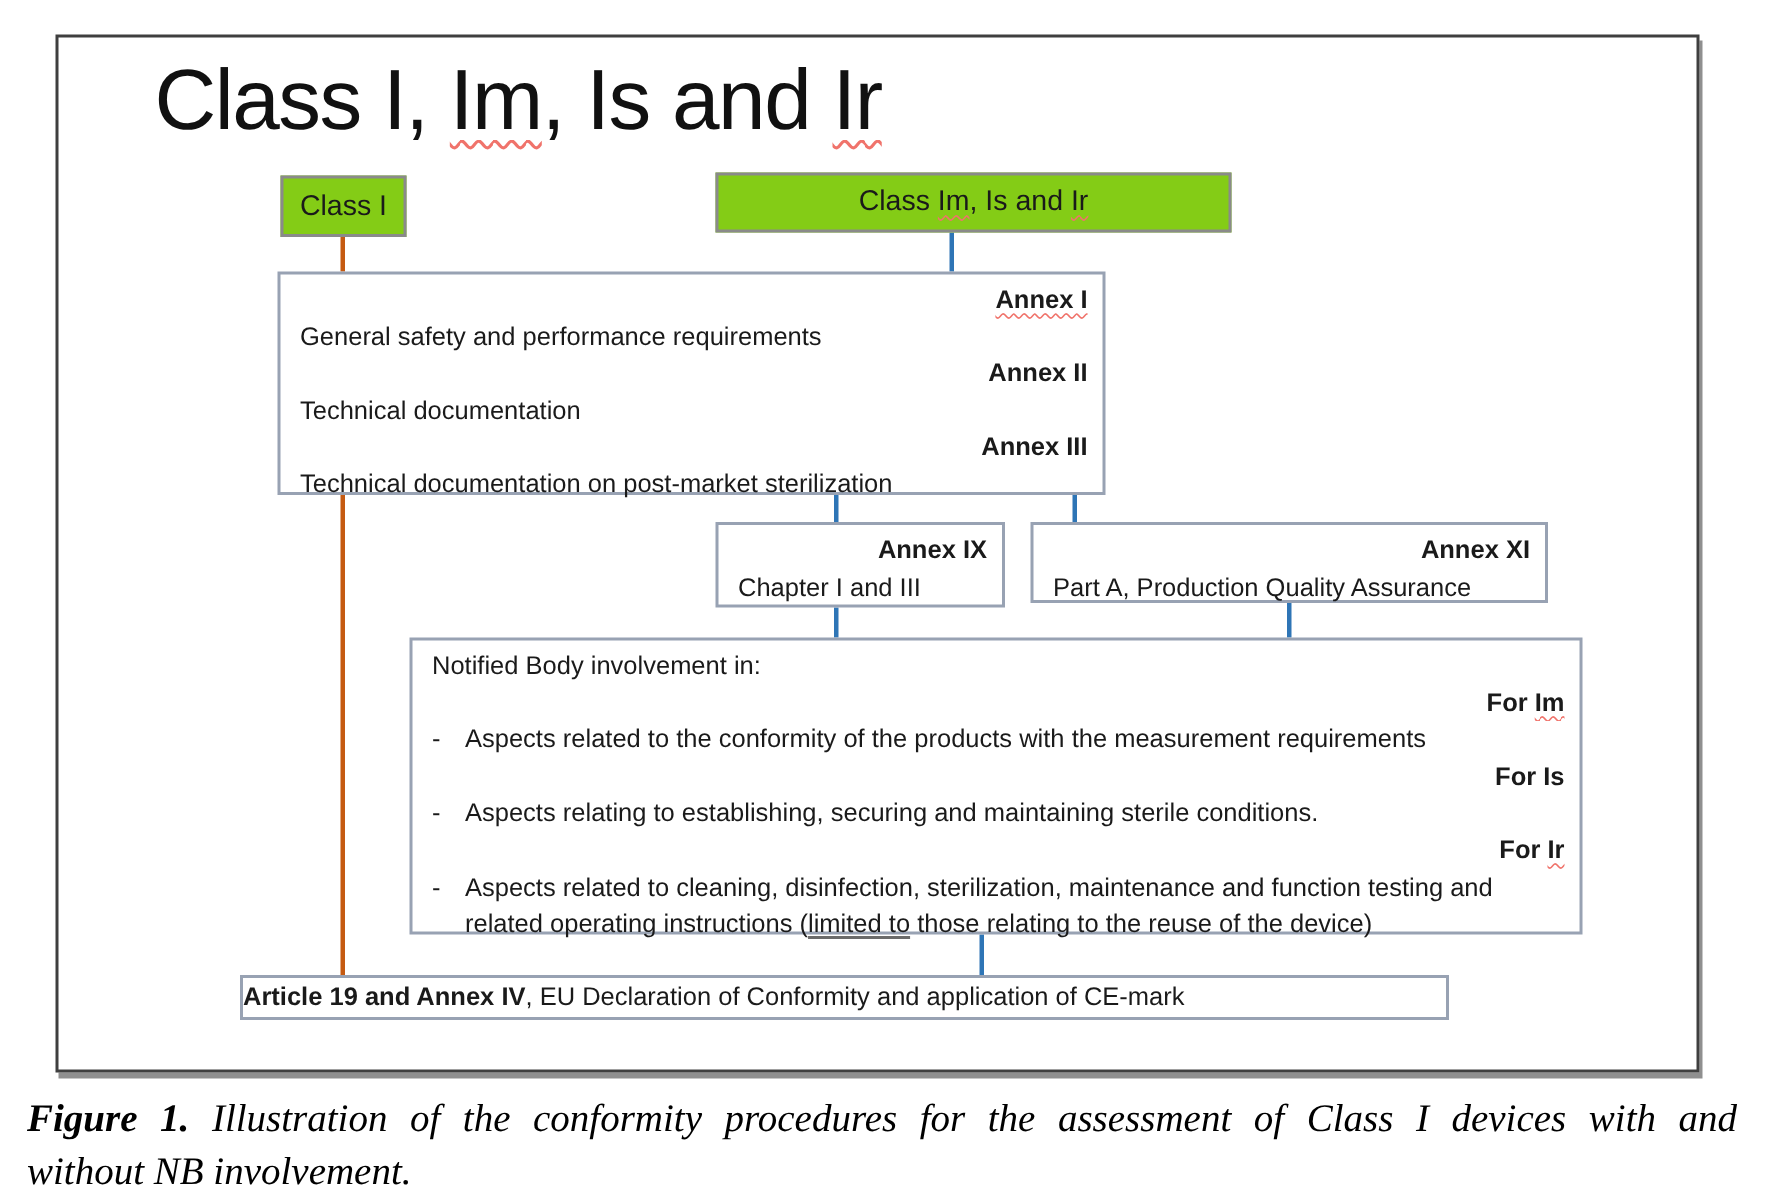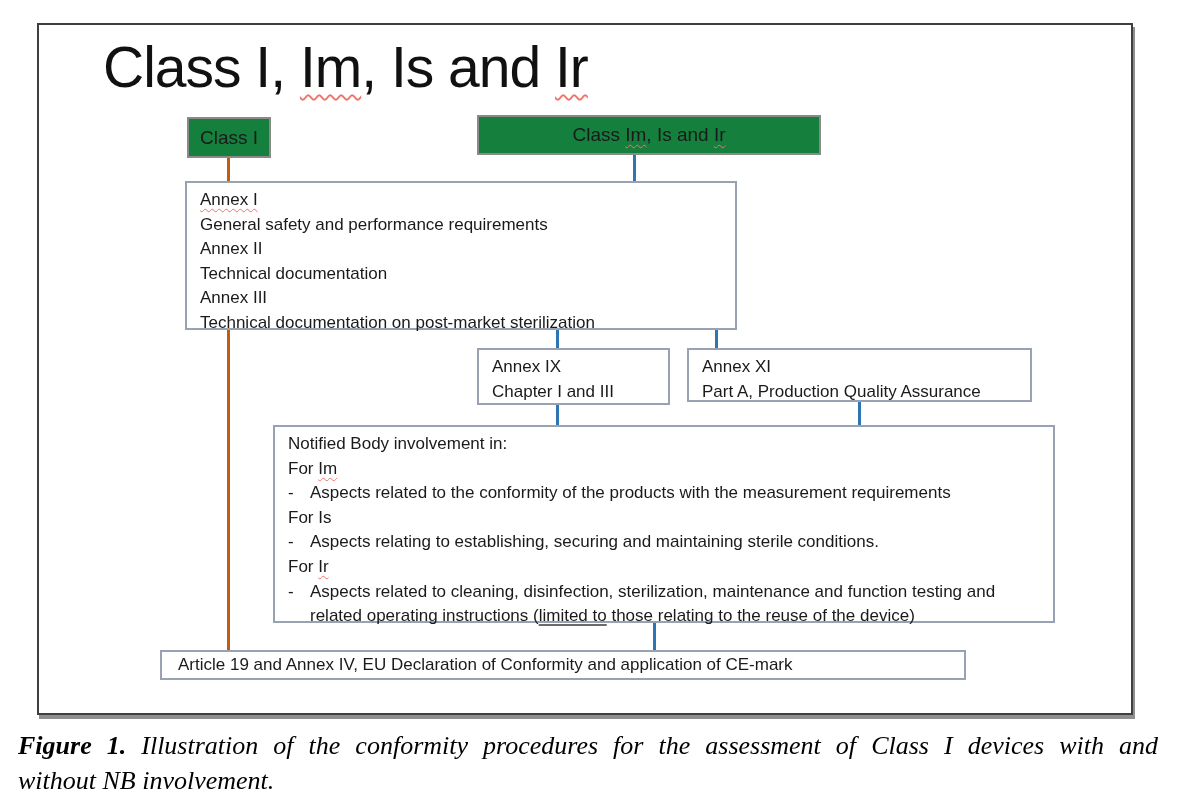--- a/index.html
+++ b/index.html
@@ -49,39 +49,39 @@
   .vline.orange { background: #C55A11; }
 
   .node {
     position: absolute;
     background: #ffffff;
     border: 2px solid #98a2b3;
     z-index: 2;
     font-size: 17px;
   }
   .node.gray {
-    background: #15803d;
+    background: #84cc16;
     border: 2px solid #8a8a8a;
     display: flex;
     align-items: center;
     justify-content: center;
     font-size: 19px;
     white-space: nowrap;
   }
   .node .pad { padding: 5px 10px 0 13px; line-height: 24.6px; }
-  .b { font-weight: normal; }
+  .b { font-weight: bold; text-align: right; }
 
   .nb-row { display: flex; }
   .nb-dash { width: 22px; flex: 0 0 22px; }
   .nb-text { flex: 1; }
 
   .article-node {
     display: flex;
     align-items: center;
-    padding-left: 16px;
+    padding-left: 0;
     white-space: nowrap;
   }
 
   .caption {
     position: absolute;
     left: 18px; top: 728px;
     width: 1140px;
     font-family: "Liberation Serif", serif;
     font-style: italic;
     font-size: 26px;

